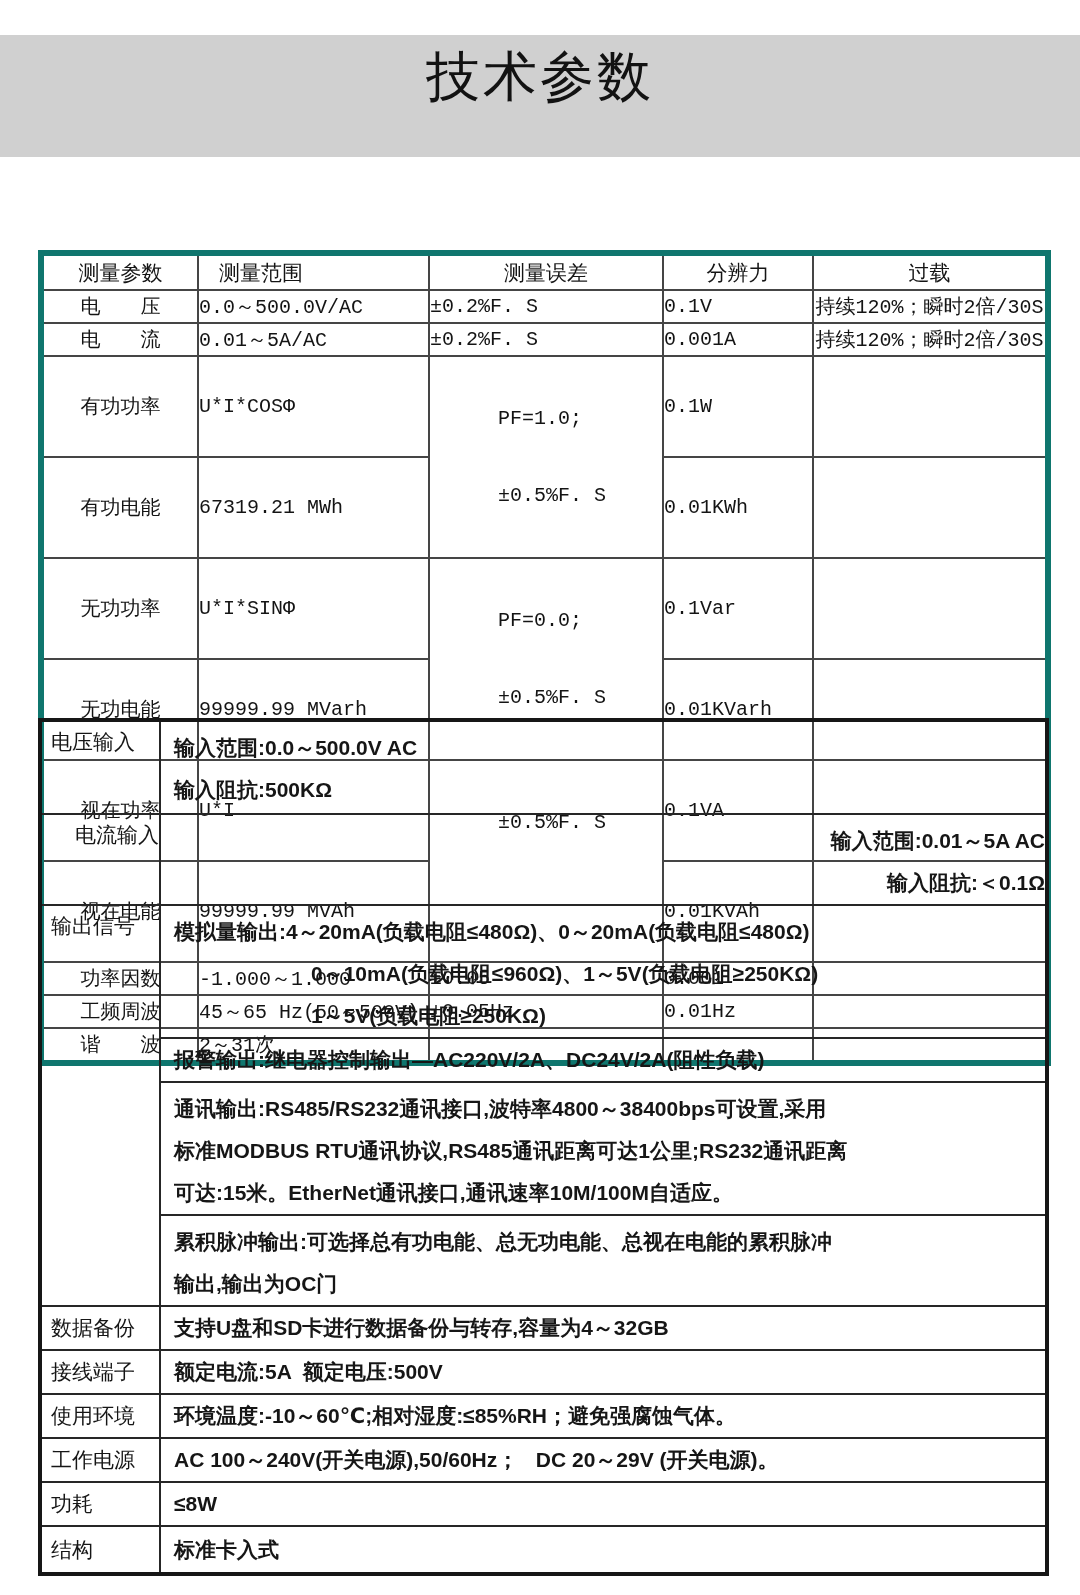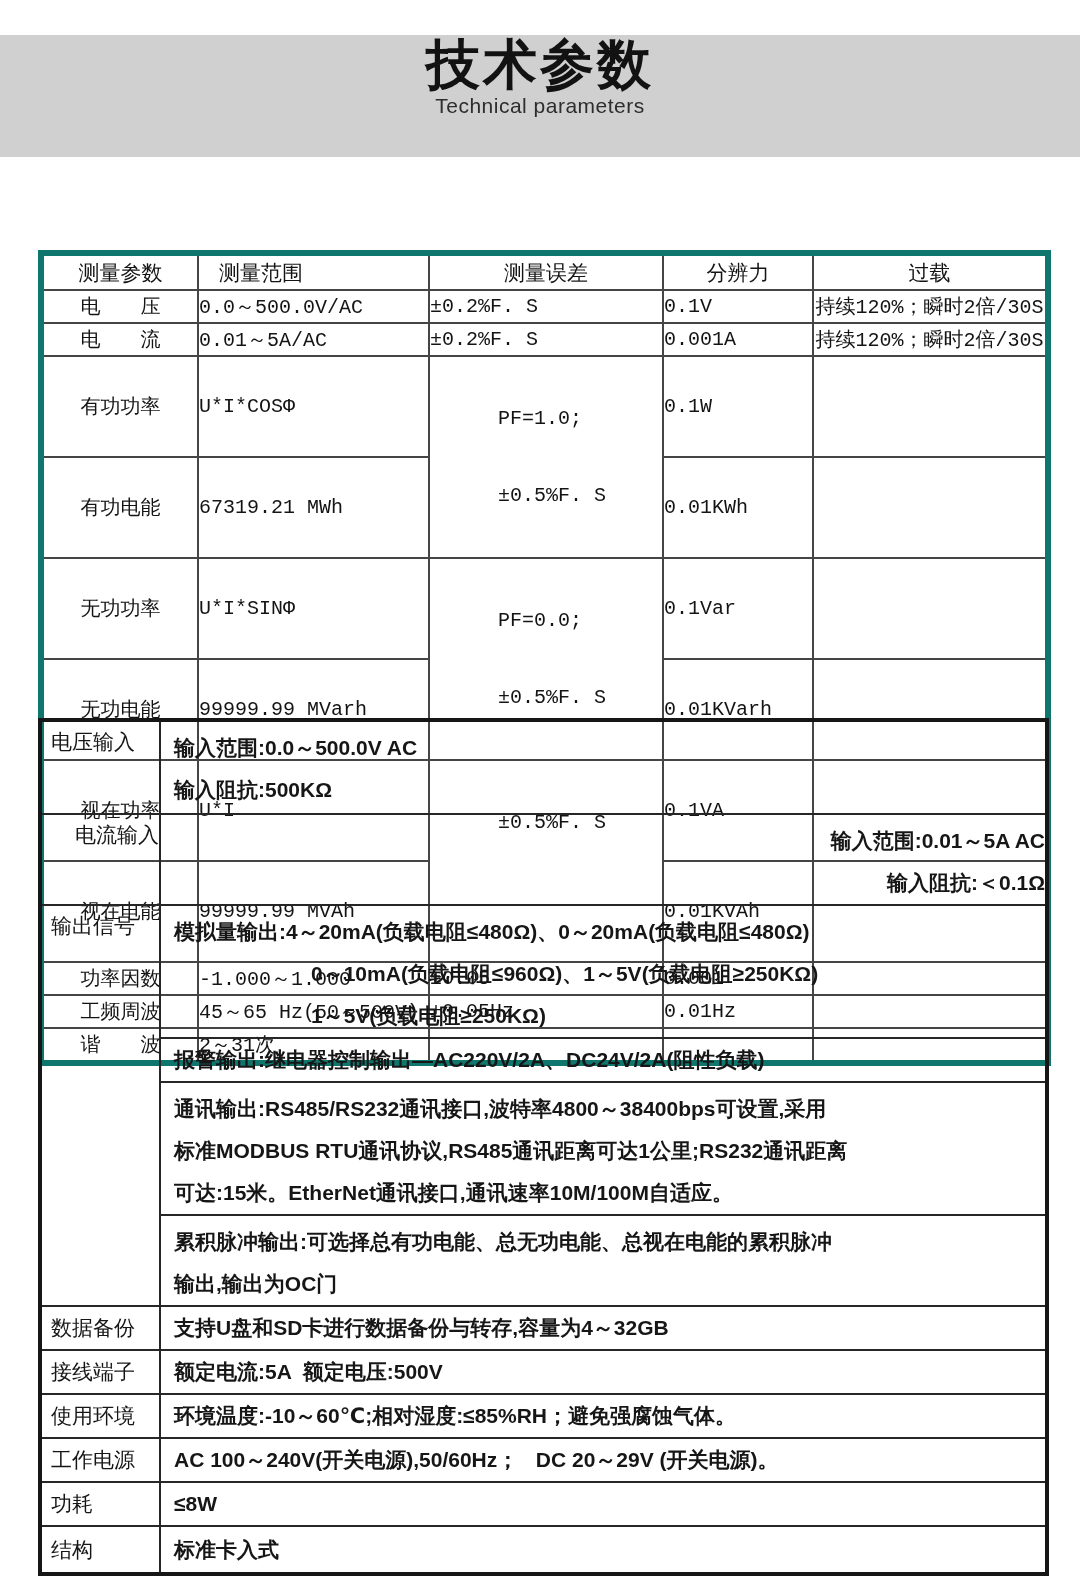--- a/index.html
+++ b/index.html
@@ -7,21 +7,21 @@
     width:1080px;height:1595px;position:relative;background:#ffffff;
     font-family:"Liberation Sans","DejaVu Sans",sans-serif;color:#1c1c1c;
     overflow:hidden;
   }
   
   .band{
     position:absolute;left:0;top:35px;width:1080px;height:122px;
     background:#d0d0d0;text-align:center;
   }
   .title{
-    margin:0;font-size:54px;font-weight:700;
+    margin:0;padding-top:12px;font-size:54px;font-weight:400;
     letter-spacing:3px;color:#121212;line-height:1.08;
   }
   .subtitle{
     margin:0;font-size:21px;color:#2d2d2d;letter-spacing:0.5px;line-height:1.2;
   }
   
   .t1{
     position:absolute;left:38px;top:250px;width:1007px;
     border-collapse:collapse;table-layout:fixed;
     font-family:"Liberation Mono","DejaVu Sans Mono",monospace;
@@ -60,21 +60,20 @@
   .cline.indent{padding-left:137px;}
   .h94{height:94px;}.h86{height:86px;text-align:right;}.h127{height:127px;}.h42{height:42px;}
   .h124{height:124px;}.h84{height:84px;}.h43{height:43px;}.h44{height:44px;}
   .h38{height:38px;}.h48{height:48px;}
 </style>
 </head>
 <body>
 
 <div class="band">
   <h1 class="title">技术参数</h1>
-  <p class="subtitle">Technical parameters</p>
 </div>
 
 <table class="t1">
   <colgroup>
     <col style="width:157px">
       <col style="width:231px">
       <col style="width:234px">
     <col style="width:150px">
       <col style="width:235px">
   </colgroup>

